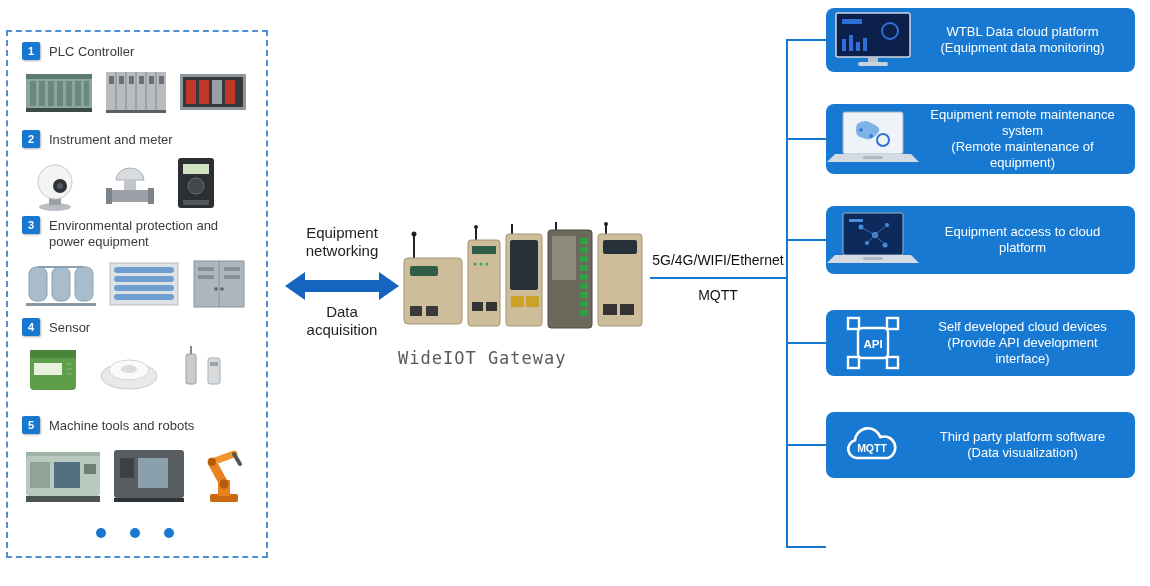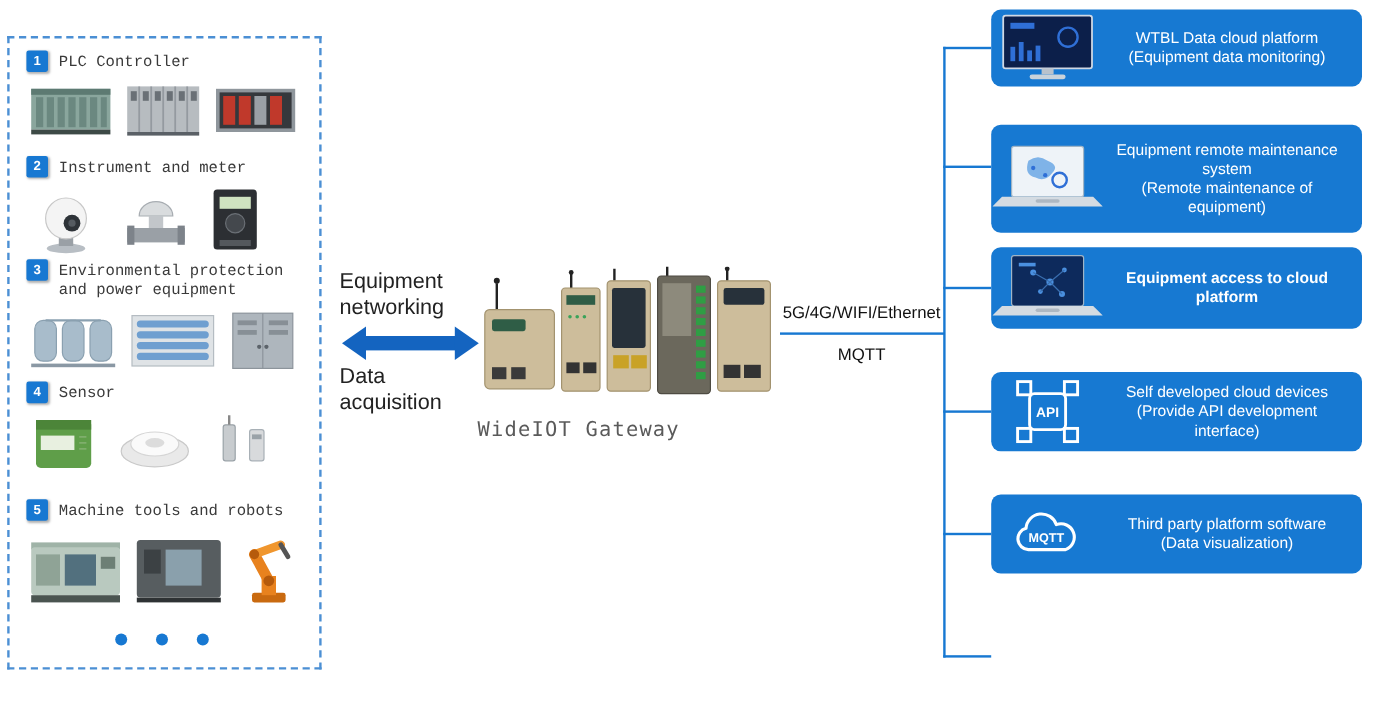--- a/index.html
+++ b/index.html
@@ -8,28 +8,28 @@
             font-family:"Liberation Sans", sans-serif; overflow:hidden; }
 
   
   .dashed-panel { position:absolute; left:6px; top:30px; width:262px; height:528px;
                   border:2px dashed #4b8fd4; }
   .cat { position:absolute; width:240px; }
   .cat-head { display:flex; align-items:flex-start; gap:9px; }
   .badge { width:18px; height:18px; background:#1778d2; color:#fff; font-size:11px;
            font-weight:bold; display:flex; align-items:center; justify-content:center;
            border-radius:2px; box-shadow:1px 1px 2px rgba(0,0,0,.3); flex-shrink:0; }
-  .cat-label { font-size:13px; color:#3a3a3a; line-height:1.25; padding-top:2px;font-family:Liberation Mono, monospace; }
+  .cat-label { font-size:13px; color:#3a3a3a; line-height:1.25; padding-top:2px; }
   .cat-images { display:flex; align-items:flex-end; gap:10px; margin-top:8px; margin-left:2px; }
   .dots { position:absolute; left:96px; top:528px; display:flex; gap:24px; }
   .dot { width:10px; height:10px; border-radius:50%; background:#1778d2; }
 
   
-  .mid-label { position:absolute; left:283px; width:118px; 
-               font-size:18px; color:#222; white-space:pre-line; line-height:1.2; }
+  .mid-label { position:absolute; left:283px; width:118px; text-align:center;
+               font-size:15px; color:#222; white-space:pre-line; line-height:1.2; }
   .arrow { position:absolute; left:285px; top:272px; width:114px; height:28px; }
   .arrow-shaft { position:absolute; left:18px; right:18px; top:8px; height:12px; background:#1464c0; }
   .arrow-head-left { position:absolute; left:0; top:0; width:0; height:0;
       border-top:14px solid transparent; border-bottom:14px solid transparent;
       border-right:20px solid #1464c0; }
   .arrow-head-right { position:absolute; right:0; top:0; width:0; height:0;
       border-top:14px solid transparent; border-bottom:14px solid transparent;
       border-left:20px solid #1464c0; }
   .gateway-svg { position:absolute; left:398px; top:222px; }
   .gateway-label { position:absolute; left:398px; top:348px; width:252px; text-align:left;
@@ -328,39 +328,39 @@
         <rect x="38" y="46" width="10" height="5" fill="#b9c2cc"></rect>
         <rect x="28" y="51" width="30" height="4" rx="2" fill="#c9d2da"></rect>
       </svg>
     </div>
     <div class="rbox-text">
       <div>WTBL Data cloud platform</div>
       <div>(Equipment data monitoring)</div>
     </div>
   </div>
 
-  <div class="rbox" style="top:104px; height:90px;">
+  <div class="rbox" style="top:104px; height:70px;">
     <div class="rbox-icon">
       <svg width="92" height="58">
         <rect x="16" y="2" width="60" height="42" rx="2" fill="#eef3f8" stroke="#9fb4c6"></rect>
         <path d="M30 14 q8 -6 16 0 q10 4 4 10 q-6 8 -14 4 q-10 -2 -6 -14z" fill="#7fb3e8"></path>
         <circle cx="56" cy="30" r="6" fill="none" stroke="#2f6fd6" stroke-width="2"></circle>
         <circle cx="34" cy="20" r="1.8" fill="#2f6fd6"></circle>
           <circle cx="44" cy="26" r="1.8" fill="#2f6fd6"></circle>
         <polygon points="8,44 84,44 92,52 0,52" fill="#d4dbe2"></polygon>
         <rect x="36" y="46" width="20" height="3" rx="1.5" fill="#aeb8c2"></rect>
       </svg>
     </div>
     <div class="rbox-text">
       <div>Equipment remote maintenance system</div>
       <div>(Remote maintenance of equipment)</div>
     </div>
   </div>
 
-  <div class="rbox" style="top:206px; height:68px;font-weight:bold;">
+  <div class="rbox" style="top:206px; height:68px;">
     <div class="rbox-icon">
       <svg width="92" height="58">
         <rect x="16" y="2" width="60" height="42" rx="2" fill="#0d2a5c" stroke="#9fb4c6"></rect>
         <g fill="#4a90e0">
             <circle cx="34" cy="16" r="2.5"></circle>
             <circle cx="48" cy="24" r="3"></circle>
             <circle cx="60" cy="14" r="2"></circle>
             <circle cx="40" cy="32" r="2"></circle>
             <circle cx="58" cy="34" r="2.5"></circle>
           </g>

